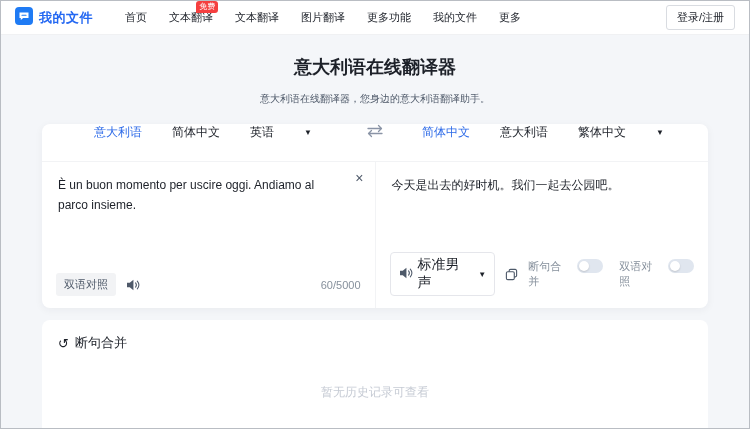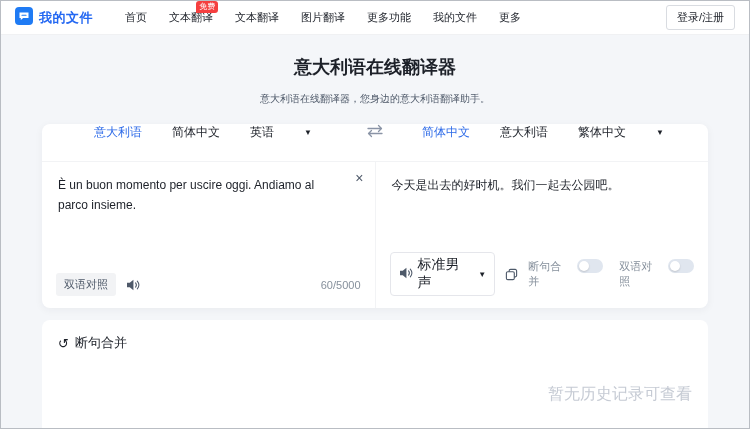--- a/index.html
+++ b/index.html
@@ -106,21 +106,21 @@
   }
 
   
   .history-card {
     width: 666px; margin: 12px auto 0;
     background: #fff; border-radius: 8px;
     padding: 14px 16px; height: 120px;
   }
   .history-title-row { display: flex; align-items: center; gap: 6px; font-size: 13px; color: #1d2129; }
   .history-icon { font-size: 13px; color: #1d2129; }
-  .history-empty { text-align: right; font-size: 16px; color: #c6cbd4; margin-top: 32px; }
+  .history-empty { text-align: center; font-size: 12px; color: #c6cbd4; margin-top: 32px; }
 </style>
 </head>
 <body>
 
 <div class="page">
 
   <div class="header">
     <div class="brand">
       <span>
         <svg width="18" height="18" viewBox="0 0 18 18">

